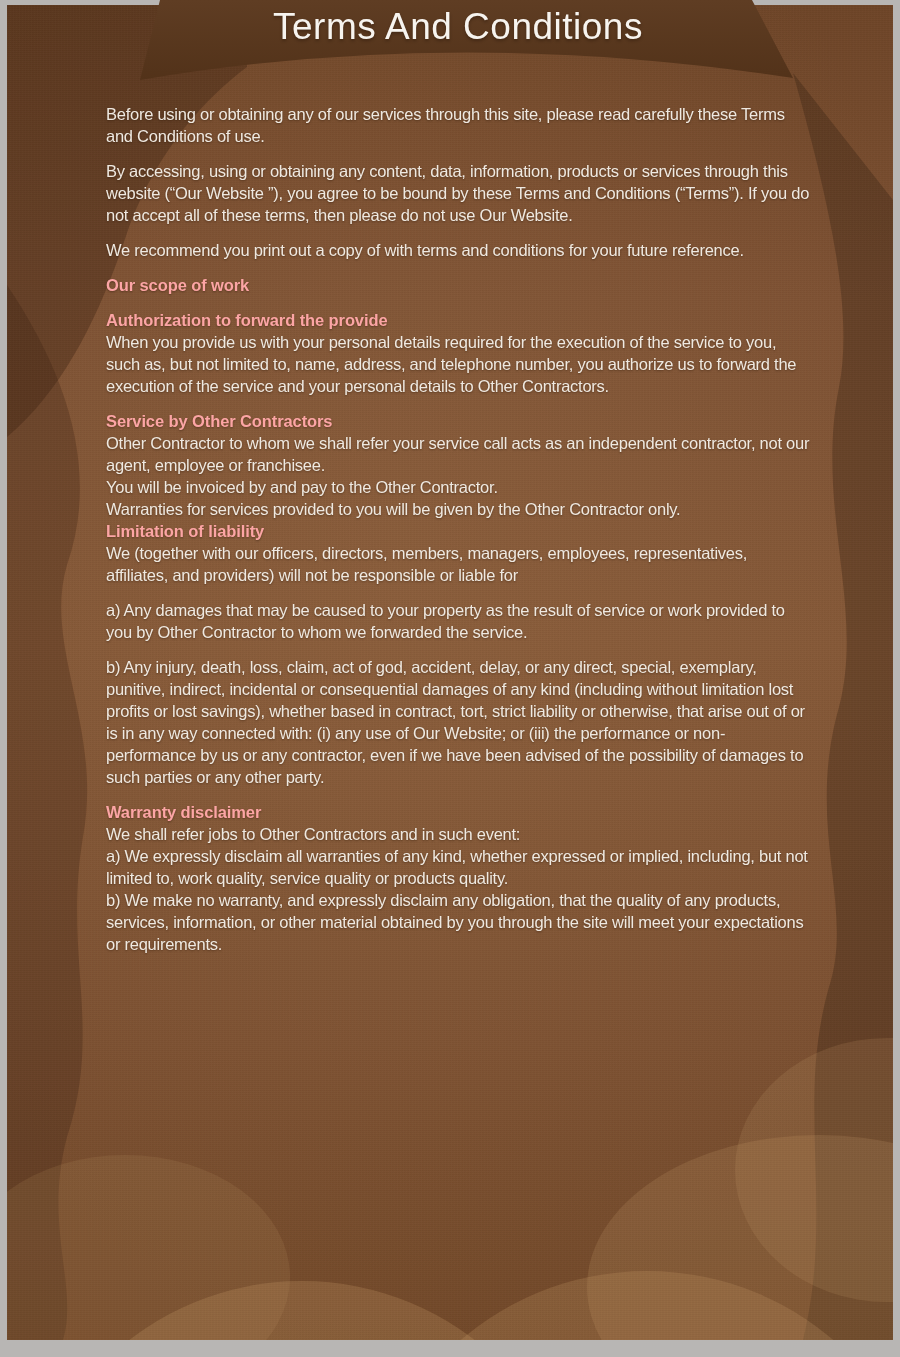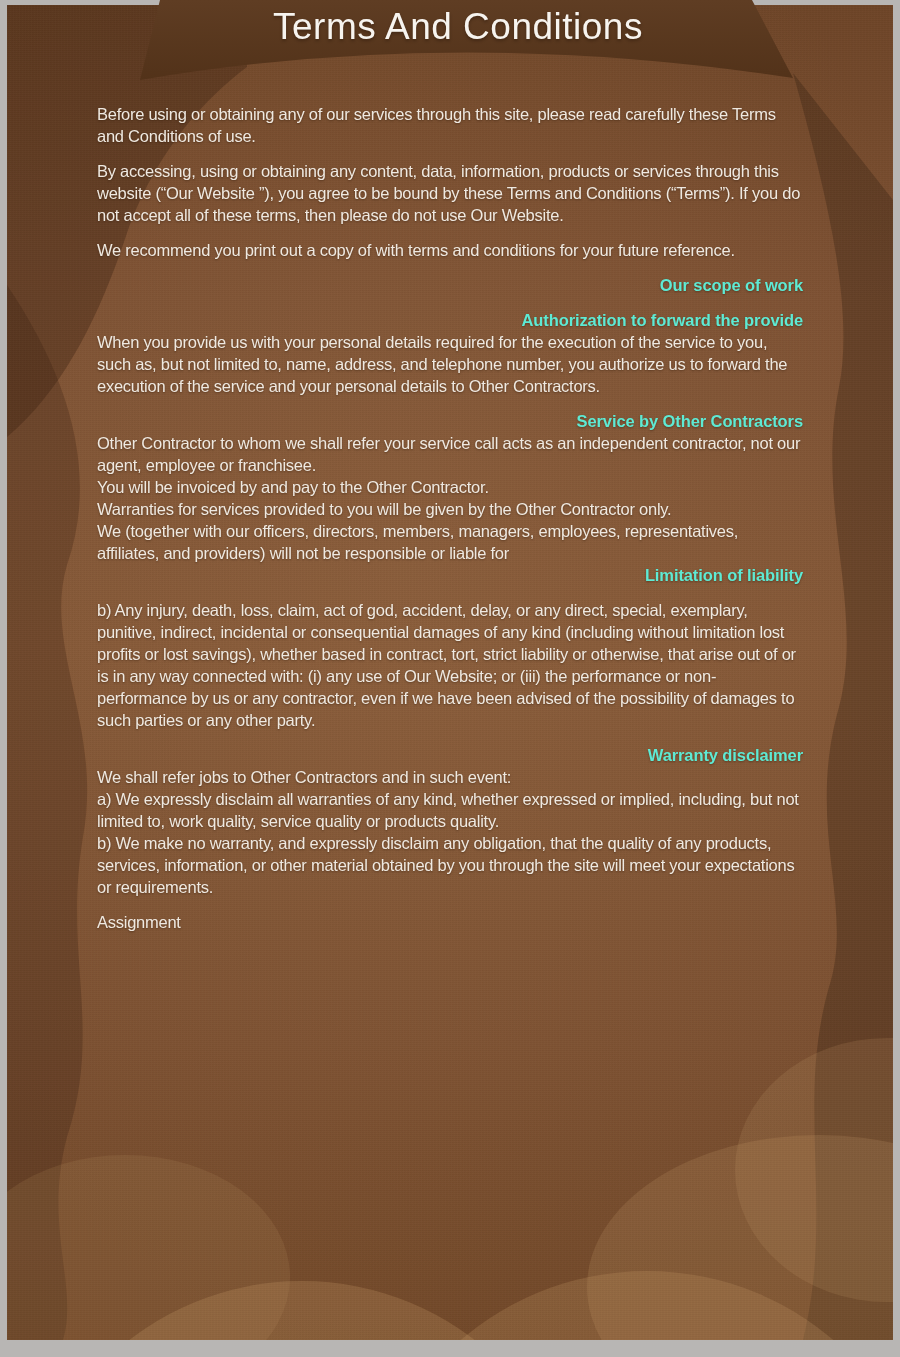--- a/index.html
+++ b/index.html
@@ -37,28 +37,28 @@
   }
   .page-title{
     position:absolute;left:8px;top:6px;width:900px;
     margin:0;z-index:4;
     text-align:center;
     color:var(--title-color);
     font-size:37px;font-weight:400;letter-spacing:0.5px;
     text-shadow:0 2px 3px rgba(30,15,5,0.35);
   }
   .terms-content{
-    position:absolute;left:90px;top:98px;width:706px;z-index:2;
+    position:absolute;left:99px;top:98px;width:706px;z-index:2;
     color:var(--body-color);
     font-size:16.5px;line-height:22px;letter-spacing:-0.25px;
     text-shadow:0 1px 2px rgba(40,20,5,0.4);
   }
   .block{white-space:pre-line;margin:0;}
   .block.gap{margin-top:13px;}
-  .block.heading{font-weight:700;color:#5eead4;letter-spacing:-0.1px;text-align:right;}
+  .block.heading{font-weight:700;color:#fca5a5;letter-spacing:-0.1px;}
   .block.plain-heading{font-weight:400;}
 </style>
 </head>
 <body>
 
 <div class="canvas">
 
   <div class="page">
 
     <svg class="bg-art" viewBox="0 0 886 1335" preserveAspectRatio="none" aria-hidden="true">
@@ -102,28 +102,28 @@
         <div class="block paragraph">Before using or obtaining any of our services through this site, please read carefully these Terms and Conditions of use.</div>
         <div class="block paragraph gap">By accessing, using or obtaining any content, data, information, products or services through this website (“Our Website ”), you agree to be bound by these Terms and Conditions (“Terms”). If you do not accept all of these terms, then please do not use Our Website.</div>
         <div class="block paragraph gap">We recommend you print out a copy of with terms and conditions for your future reference.</div>
         <div class="block heading gap">Our scope of work</div>
         <div class="block heading gap">Authorization to forward the provide</div>
         <div class="block paragraph">When you provide us with your personal details required for the execution of the service to you, such as, but not limited to, name, address, and telephone number, you authorize us to forward the execution of the service and your personal details to Other Contractors.</div>
         <div class="block heading gap">Service by Other Contractors</div>
         <div class="block paragraph">Other Contractor to whom we shall refer your service call acts as an independent contractor, not our agent, employee or franchisee.
 You will be invoiced by and pay to the Other Contractor.
 Warranties for services provided to you will be given by the Other Contractor only.</div>
+        <div class="block heading">Limitation of liability</div>
         <div class="block paragraph">We (together with our officers, directors, members, managers, employees, representatives, affiliates, and providers) will not be responsible or liable for</div>
-        <div class="block heading">Limitation of liability</div>
+        <div class="block paragraph gap">a) Any damages that may be caused to your property as the result of service or work provided to you by Other Contractor to whom we forwarded the service.</div>
         <div class="block paragraph gap">b) Any injury, death, loss, claim, act of god, accident, delay, or any direct, special, exemplary, punitive, indirect, incidental or consequential damages of any kind (including without limitation lost profits or lost savings), whether based in contract, tort, strict liability or otherwise, that arise out of or is in any way connected with: (i) any use of Our Website; or (iii) the performance or non-performance by us or any contractor, even if we have been advised of the possibility of damages to such parties or any other party.</div>
         <div class="block heading gap">Warranty disclaimer</div>
         <div class="block paragraph">We shall refer jobs to Other Contractors and in such event:
 a) We expressly disclaim all warranties of any kind, whether expressed or implied, including, but not limited to, work quality, service quality or products quality.
 b) We make no warranty, and expressly disclaim any obligation, that the quality of any products, services, information, or other material obtained by you through the site will meet your expectations or requirements.</div>
-        <div class="block plain-heading gap">Assignment</div>
       </main>
   </div>
 
   <svg class="ribbon-svg" viewBox="0 0 900 95" aria-hidden="true">
     <defs>
       <linearGradient id="gRibbon" x1="0" y1="0" x2="0" y2="1">
         <stop offset="0" stop-color="#5f3d23"></stop>
         <stop offset="1" stop-color="#523219"></stop>
       </linearGradient>
     </defs>

